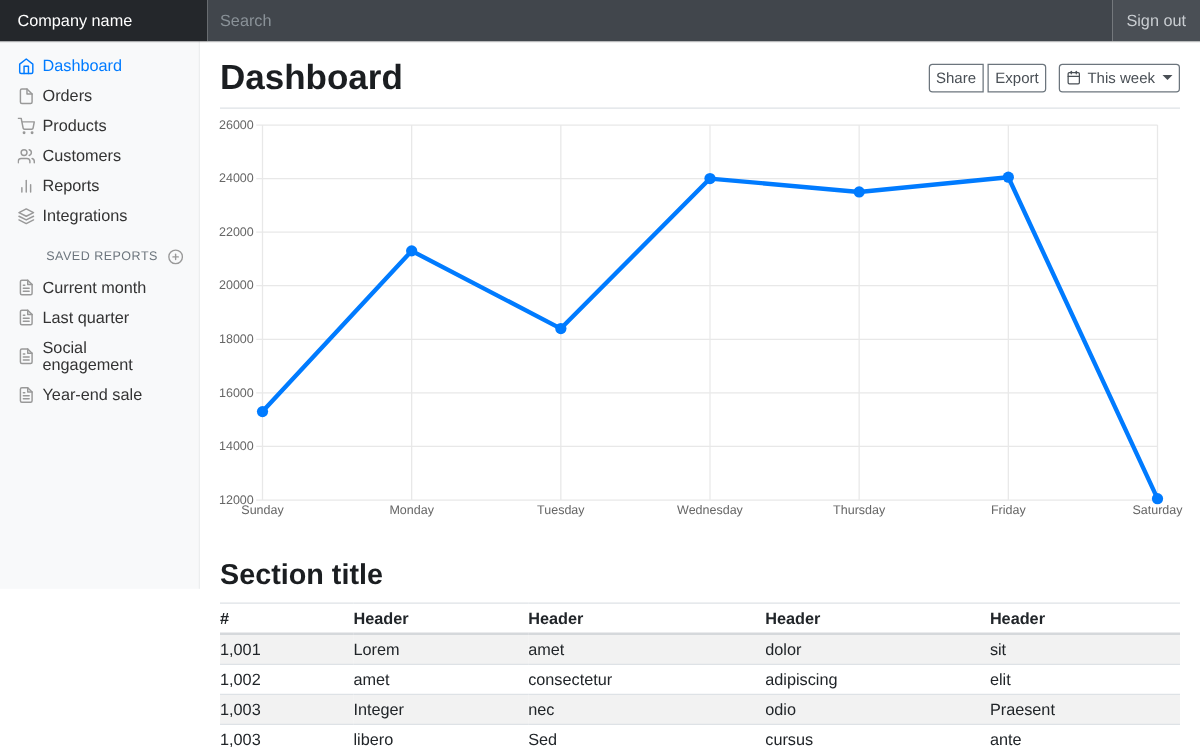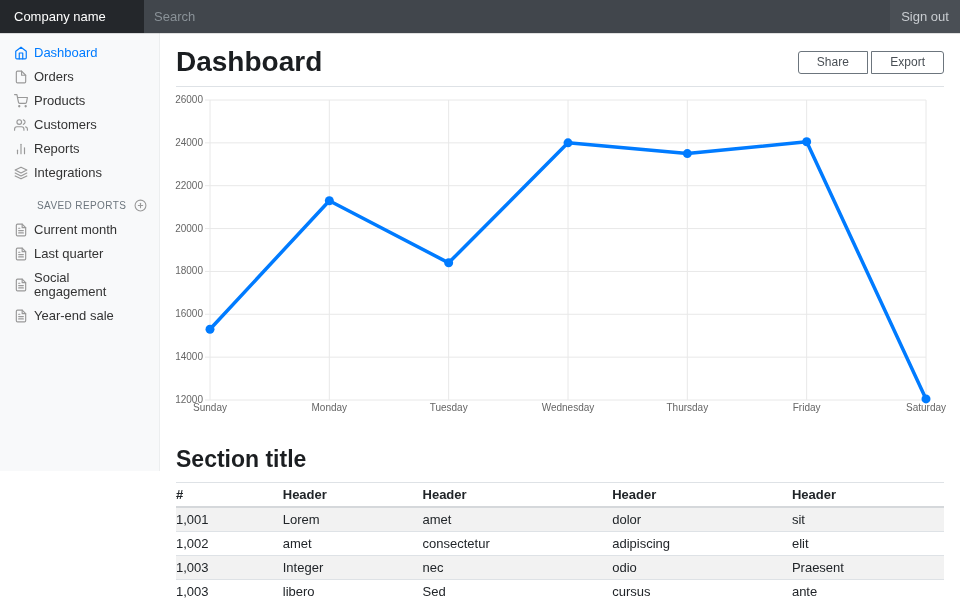--- a/index.html
+++ b/index.html
@@ -1,21 +1,21 @@
 <!DOCTYPE html>
 <html><head>
 <meta charset="utf-8">
 <style>
   * { box-sizing: border-box; margin: 0; padding: 0; }
   html,body { width: 960px; height: 600px; overflow: hidden;
     font-family: "Liberation Sans", "DejaVu Sans", sans-serif; background:#fff; }
 
   
   .navbar { display:flex; height:33px; width:960px; box-shadow:0 1px 0 rgba(0,0,0,.12); position:relative; z-index:5; }
-  .brand { width:144px; flex:none; background:#24272b; color:#fff; font-size:13px;
+  .brand { width:166px; flex:none; background:#24272b; color:#fff; font-size:13px;
     display:flex; align-items:center; padding:0 14px; }
   .search-wrap { flex:1; background:#41464c; display:flex; }
   .search-input { flex:1; background:transparent; border:none; outline:none; color:#fff;
     font-size:13px; padding:0 10px; font-family:inherit; }
   .search-input::placeholder { color:#8a9298; }
   .signout { width:70px; flex:none; background:#4a4f55; color:#c9cdd1; font-size:13px;
     display:flex; align-items:center; justify-content:center; cursor:pointer; }
 
   
   .app-body { display:flex; height:438px; }
@@ -33,21 +33,21 @@
     text-transform:uppercase;margin-left:23px; }
   .side-heading .ficon { width:13px; height:13px; color:#999; cursor:pointer; }
   .ficon svg { width:100%; height:100%; display:block; }
 
   
   .page-header { display:flex; align-items:center; justify-content:space-between;
     padding:13px 0 8px 0; border-bottom:1px solid #dee2e6; }
   .page-title { font-size:28px; font-weight:600; color:#1b1e21; line-height:32px; }
   .toolbar { display:flex; align-items:center; }
   .btn { font-size:12px; color:#494f55; background:#fff; border:1px solid #6c757d;
-    padding:3px 18px; cursor:pointer; font-family:inherit; line-height:15px; }
+    padding:3px 5px; cursor:pointer; font-family:inherit; line-height:15px; }
   .btn-group .btn:first-child { border-radius:3px 0 0 3px; }
   .btn-group .btn:last-child { border-radius:0 3px 3px 0; margin-left:-1px; }
   .btn-week { border-radius:3px; margin-left:10px; display:flex; align-items:center; }
   .btn-week .ficon { width:12px; height:12px; color:#494f55; margin-right:5px; }
   .caret { width:0; height:0; border-left:4px solid transparent; border-right:4px solid transparent;
     border-top:4px solid #494f55; margin-left:6px; display:inline-block; }
 
   
   .chart-wrap { margin-top:6px; }
   .chart-wrap svg { overflow:visible; display:block; }
@@ -196,20 +196,32 @@
   </div>
 
   <div class="main">
     <div class="page-header">
       <h1 class="page-title">Dashboard</h1>
       <div class="toolbar">
         <span class="btn-group">
           <button class="btn">Share</button>
           <button class="btn">Export</button>
         </span>
+        <button class="btn btn-week">
+          <span class="ficon">
+              <svg viewBox="0 0 24 24" fill="none" stroke="currentColor" stroke-width="2" stroke-linecap="round" stroke-linejoin="round">
+                <rect x="3" y="4" width="18" height="18" rx="2"></rect>
+                <line x1="16" y1="2" x2="16" y2="6"></line>
+                <line x1="8" y1="2" x2="8" y2="6"></line>
+                <line x1="3" y1="10" x2="21" y2="10"></line>
+              </svg>
+            </span>
+          <span>This week</span>
+          <span class="caret"></span>
+        </button>
       </div>
     </div>
 
     <div class="chart-wrap">
       <svg id="chart-svg" width="768" height="325" viewBox="0 0 768 325">
           <line x1="29" y1="307" x2="750" y2="307" stroke="#e8e8e8" stroke-width="1"></line>
           <text x="27" y="310" text-anchor="end" font-size="10" fill="#666666">12000</text>
           <line x1="29" y1="264.14285714285717" x2="750" y2="264.14285714285717" stroke="#e8e8e8" stroke-width="1"></line>
           <text x="27" y="267.14285714285717" text-anchor="end" font-size="10" fill="#666666">14000</text>
           <line x1="29" y1="221.28571428571428" x2="750" y2="221.28571428571428" stroke="#e8e8e8" stroke-width="1"></line>

